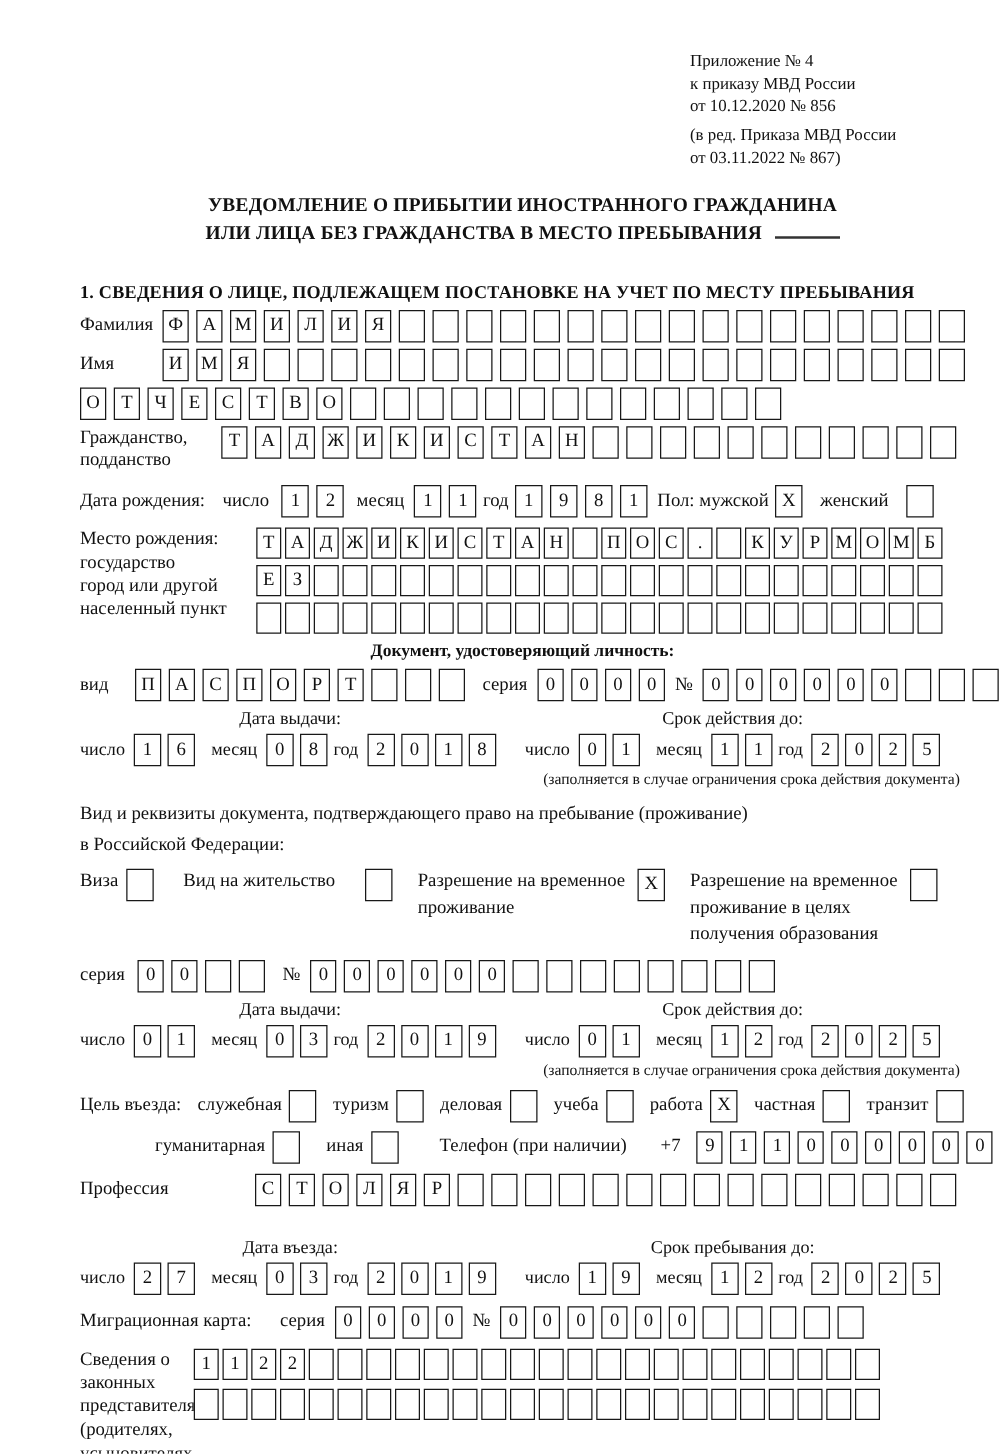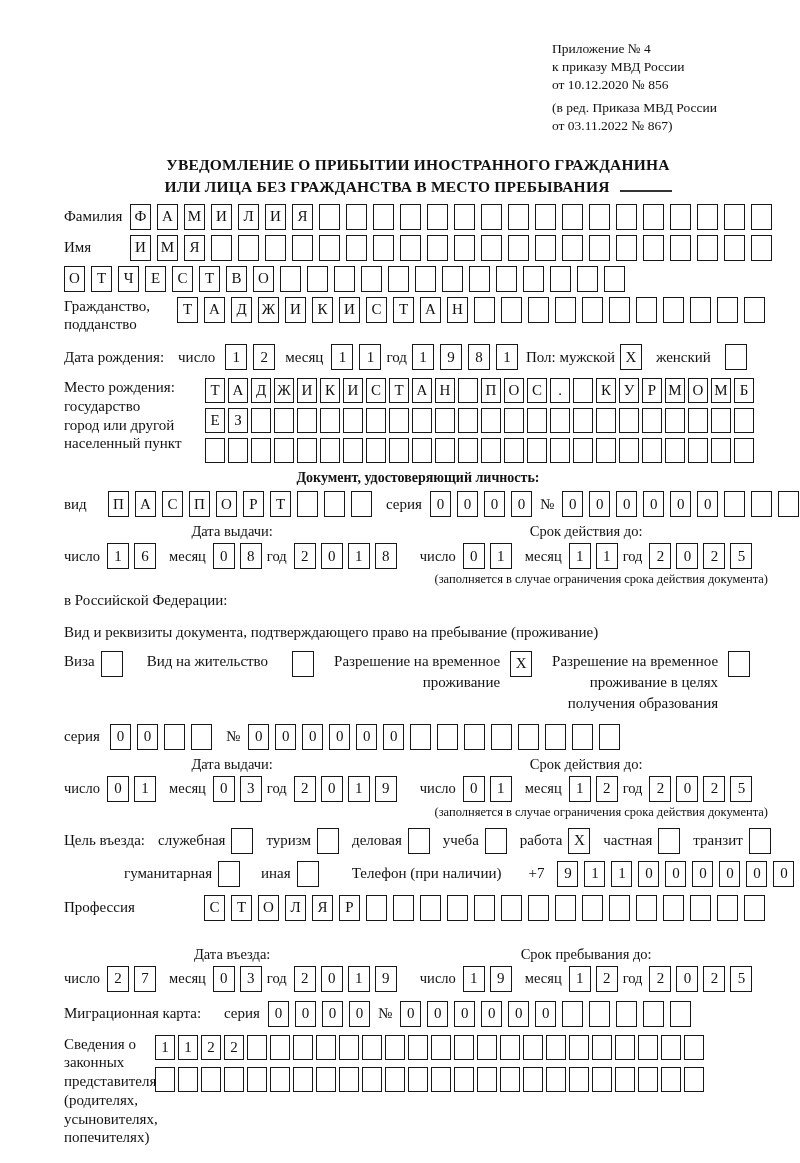--- a/index.html
+++ b/index.html
@@ -45,21 +45,21 @@
   .dhead{font-size:14.5px;text-align:center;}
   .dategrp{display:flex;align-items:center;gap:5px;}
   .dategrp .dlbl{font-size:14.5px;margin-right:2px;}
   .dategrp .cells{gap:5px;}
   .dategrp .cell{width:22px;}
   .note{font-size:12.5px;text-align:right;padding-right:4px;margin-top:3px;}
   .plain{font-size:15px;line-height:1.55;margin-top:9px;}
   
   .optrow{display:flex;align-items:flex-start;margin-top:6px;}
   .opt{display:flex;align-items:flex-start;gap:10px;}
-  .opt .olbl{font-size:15px;text-align:right;line-height:1.4;}
+  .opt .olbl{font-size:15px;text-align:left;line-height:1.4;}
   .ml14{margin-left:14px;} .ml20{margin-left:20px;} .ml24{margin-left:24px;}
   .ml8{margin-left:8px;} .ml5{margin-left:5px;} .ml10{margin-left:10px;}
   .purpose .opt{gap:6px;align-items:center;}
   .purpose{display:flex;align-items:center;gap:13px;}
   .nowrap{white-space:nowrap;}
 </style>
 </head>
 <body>
 
 <div class="page">
@@ -70,20 +70,21 @@
 от 10.12.2020 № 856</div>
     <div class="pre amend">(в ред. Приказа МВД России
 от 03.11.2022 № 867)</div>
   </div>
 
   <div class="title">
     <div>УВЕДОМЛЕНИЕ О ПРИБЫТИИ ИНОСТРАННОГО ГРАЖДАНИНА</div>
     <div><span>ИЛИ ЛИЦА БЕЗ ГРАЖДАНСТВА В МЕСТО ПРЕБЫВАНИЯ</span><span class="blank"></span></div>
   </div>
 
+  <div class="sec">1. СВЕДЕНИЯ О ЛИЦЕ, ПОДЛЕЖАЩЕМ ПОСТАНОВКЕ НА УЧЕТ ПО МЕСТУ ПРЕБЫВАНИЯ</div>
 
   <div class="row">
     <span class="lbl w66">Фамилия</span>
     <span class="cells">
         <span class="cell">Ф</span>
         <span class="cell">А</span>
         <span class="cell">М</span>
         <span class="cell">И</span>
         <span class="cell">Л</span>
         <span class="cell">И</span>
@@ -384,22 +385,22 @@
       <span class="cells">
           <span class="cell">2</span>
           <span class="cell">0</span>
           <span class="cell">2</span>
           <span class="cell">5</span>
         </span>
     </div>
   </div>
   <div class="note">(заполняется в случае ограничения срока действия документа)</div>
 
+  <div class="plain">Вид и реквизиты документа, подтверждающего право на пребывание (проживание)</div>
   <div class="plain" style="margin-top:2px;">в Российской Федерации:</div>
-  <div class="plain">Вид и реквизиты документа, подтверждающего право на пребывание (проживание)</div>
 
   <div class="optrow">
     <span class="opt">
       <span class="olbl">Виза</span>
       <span class="cells box1" style="gap:0;margin-left:-4px;">
           <span class="cell"></span>
         </span>
     </span>
     <span class="opt ml24">
       <span class="olbl">Вид на жительство</span>

